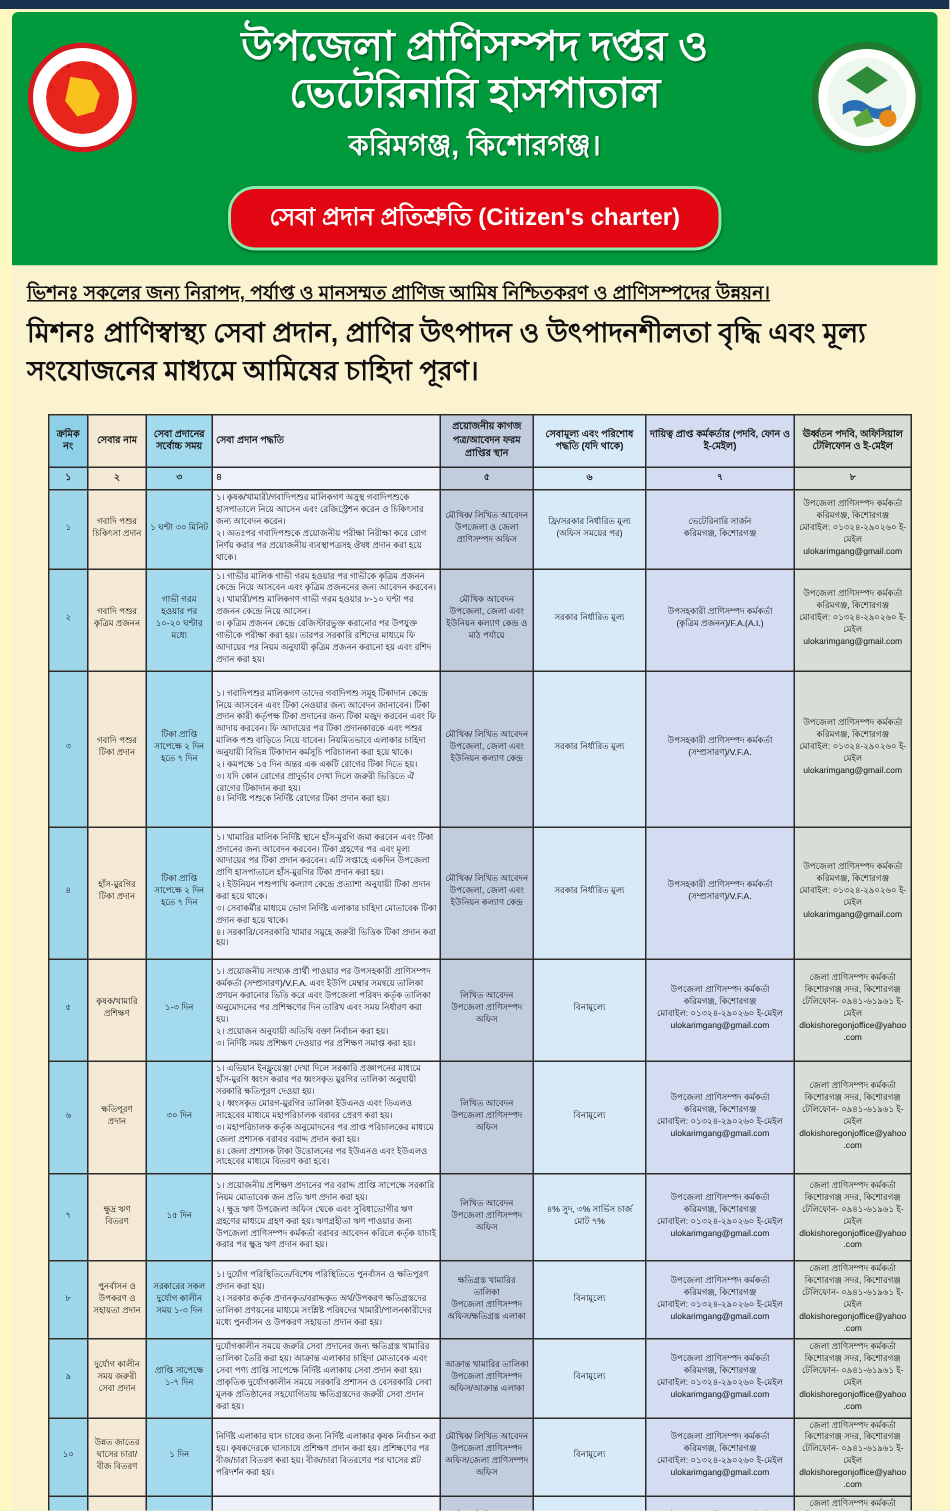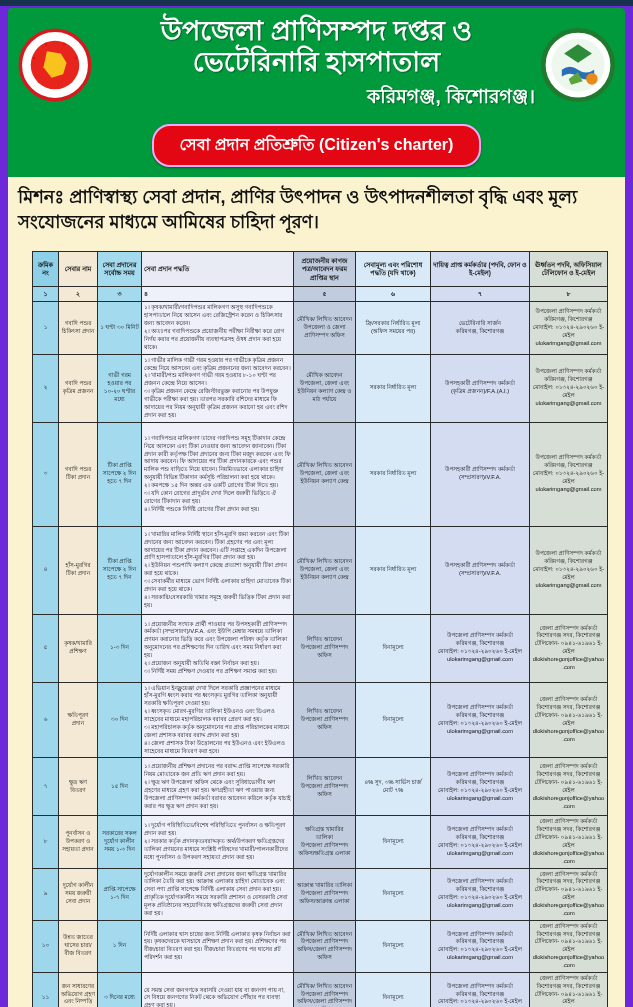--- a/index.html
+++ b/index.html
@@ -5,21 +5,21 @@
   html,body{margin:0;padding:0;}
   body{
     width:633px;height:1007px;
     background:#cfe3f2;
     font-family:"Liberation Sans","DejaVu Sans",sans-serif;
     color:#111;
   }
   .page{
     position:relative;
     width:633px;height:1007px;
-    background:#6d28d9;
+    background:#fef9c3;
     overflow:hidden;
   }
   .top-strip{
     height:6px;background:#17324e;width:100%;
   }
   
   .header-banner{
     margin:2px 8px 0 8px;
     background:#009a3c;
     border-radius:4px 4px 0 0;
@@ -31,27 +31,26 @@
   .logo{width:74px;height:74px;flex:0 0 auto;}
   .title-block{flex:1;text-align:center;padding:0 6px;}
   .org-title{
     color:#fff;font-weight:bold;font-size:27px;line-height:1.15;
     text-shadow:1px 1px 1px rgba(0,0,0,.35);
     margin:0;
   }
   .org-subtitle{
     color:#fff;font-weight:bold;font-size:19px;margin:4px 0 0 0;
     text-shadow:1px 1px 1px rgba(0,0,0,.35);
-    text-align:right;
   }
   .ribbon-wrap{text-align:center;margin-top:10px;}
   .citizen-charter-ribbon{
     display:inline-block;
     background:#e30613;
-    border:2px solid #f0abfc;
+    border:2px solid #86efac;
     color:#fff;font-weight:bold;font-size:16px;
     padding:6px 26px;border-radius:18px;
     box-shadow:0 1px 2px rgba(0,0,0,.4);
   }
   
   .content{
     margin:0 8px;background:#fbf3d0;
     height:852px;
     padding:8px 6px 0 6px;
     box-sizing:border-box;
@@ -140,20 +139,21 @@
           <path d="M24 44 l8 -6 l4 8 l-10 3 Z" fill="#5aa53c"></path>
         </svg>
       </span>
     </div>
     <div class="ribbon-wrap">
       <span class="citizen-charter-ribbon">সেবা প্রদান প্রতিশ্রুতি (Citizen's charter)</span>
     </div>
   </div>
 
   <div class="content">
+    <p class="vision-text">ভিশনঃ সকলের জন্য নিরাপদ, পর্যাপ্ত ও মানসম্মত প্রাণিজ আমিষ নিশ্চিতকরণ ও প্রাণিসম্পদের উন্নয়ন।</p>
     <p class="mission-text">মিশনঃ প্রাণিস্বাস্থ্য সেবা প্রদান, প্রাণির উৎপাদন ও উৎপাদনশীলতা বৃদ্ধি এবং মূল্য সংযোজনের মাধ্যমে আমিষের চাহিদা পূরণ।</p>
 
     <div class="table-wrap">
       <table class="services">
         <colgroup>
           <col style="width:26px">
             <col style="width:39px">
             <col style="width:44px">
             <col style="width:152px">
           <col style="width:62px">

